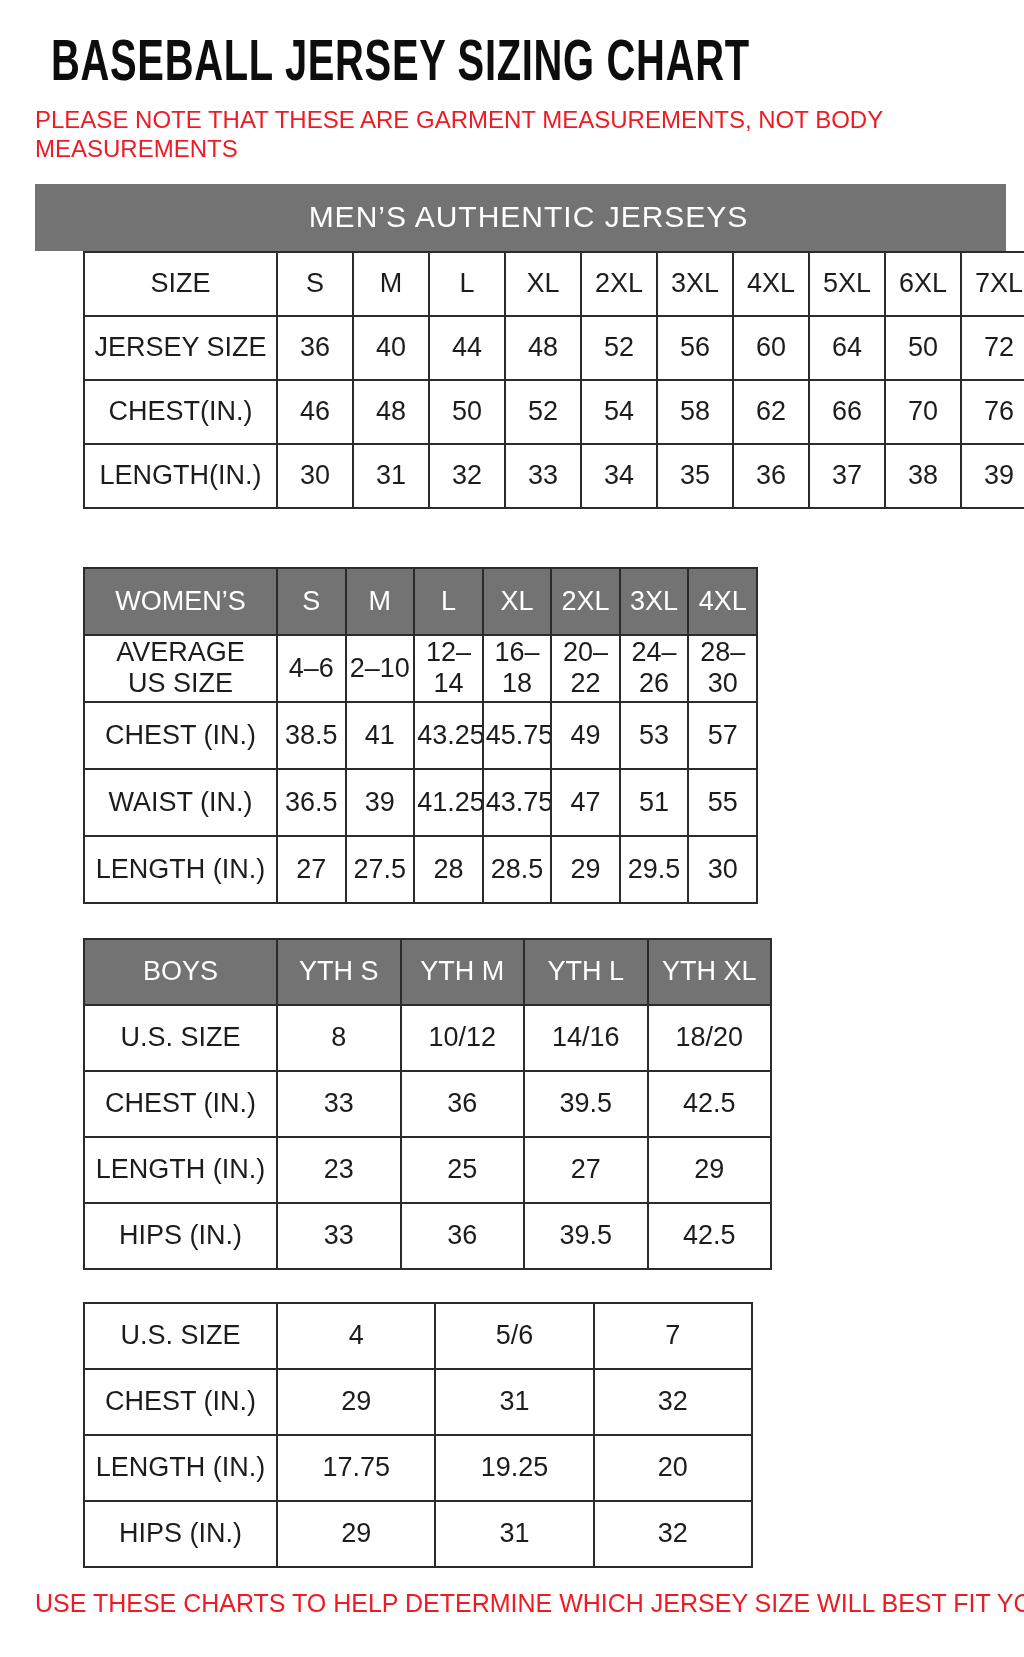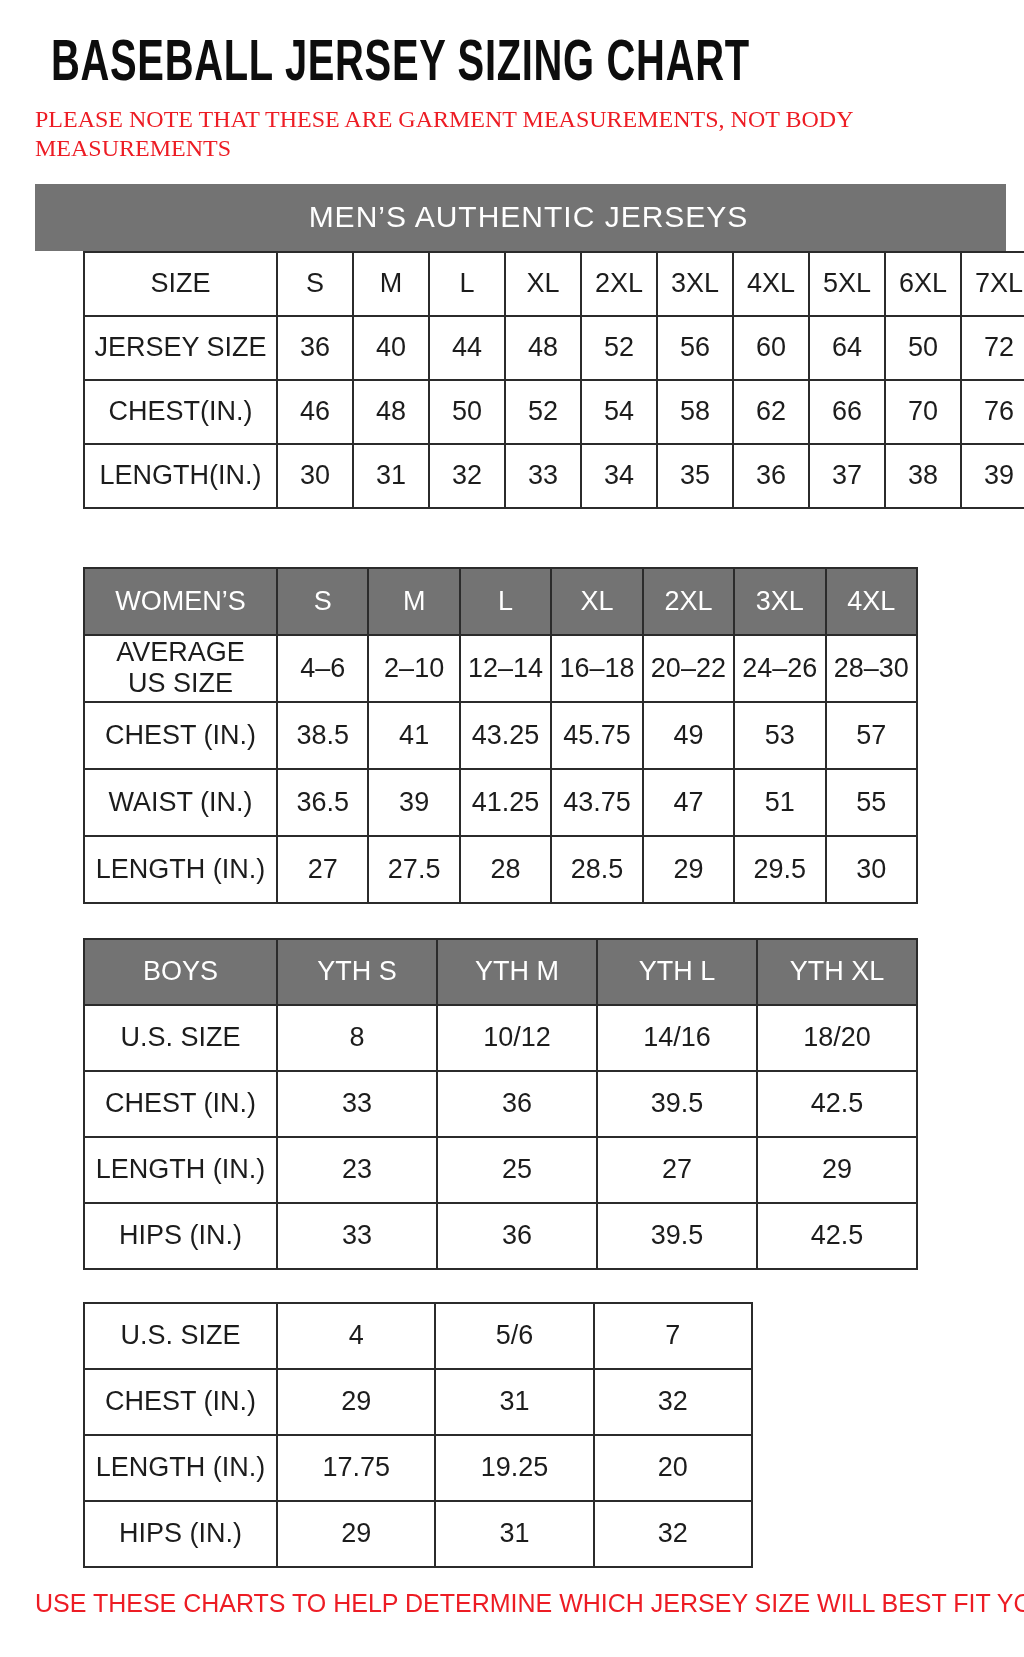--- a/index.html
+++ b/index.html
@@ -8,21 +8,21 @@
     font-family:"Liberation Sans",sans-serif;color:#1c1c1c;
   }
   .content{padding:16px 0 0 35px;}
 
   
   .title{margin:16px;font-size:57px;font-weight:800;line-height:1;white-space:nowrap;color:#0d0d0d;}
   .title-inner{display:inline-block;transform:scaleX(0.70);transform-origin:left center;letter-spacing:1px;}
 
   
   .note-top{
-    color:#ed1c24;font-size:24px;line-height:1.22;margin:16px 0 0 0;max-width:900px;font-weight:400;font-family:Liberation Serif, serif;
+    color:#ed1c24;font-size:24px;line-height:1.22;margin:16px 0 0 0;max-width:900px;font-weight:400;
   }
   .note-bottom{
     color:#ed1c24;font-size:25px;line-height:1.1;margin:22px 0 0 0;white-space:nowrap;font-weight:400;
   }
 
   
   .banner{
     width:955px;height:67px;background:#737373;color:#ffffff;
     display:flex;align-items:center;justify-content:center;
     font-size:30px;letter-spacing:1px;margin-top:20px;padding-left:16px;
@@ -32,23 +32,23 @@
   table.sizing{border-collapse:collapse;table-layout:fixed;margin-left:48px;}
   table.sizing td{
     border:2px solid #2b2b2b;text-align:center;vertical-align:middle;
     font-size:27px;padding:0 2px;overflow:hidden;
   }
   td.gray{background:#737373;color:#ffffff;font-size:28px;}
   td.rowlabel{white-space:pre-line;line-height:1.15;}
 
   table.mens{width:955px;}
   table.mens tr{height:64px;}
-  table.womens{width:835px;margin-top:58px;}
+  table.womens{width:675px;margin-top:58px;}
   table.womens tr{height:67px;}
-  table.boys{width:835px;margin-top:34px;}
+  table.boys{width:689px;margin-top:34px;}
   table.boys tr{height:66px;}
   table.preschool{width:670px;margin-top:32px;}
   table.preschool tr{height:66px;}
   col.labelcol{width:193px;}
 </style>
 </head>
 <body>
 
 <div class="content">
 

